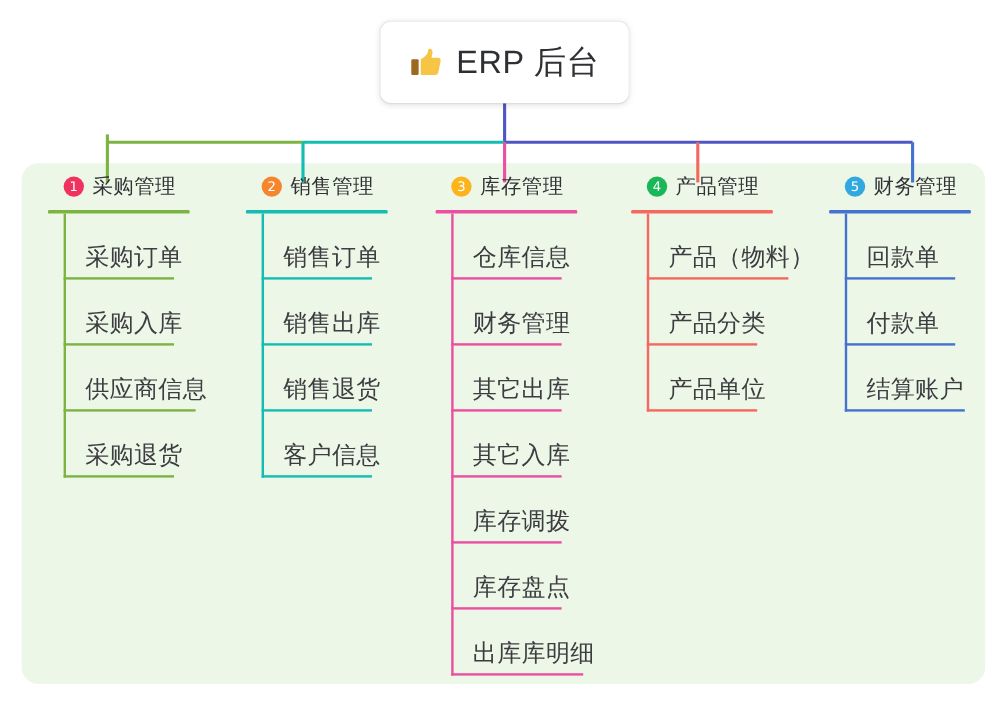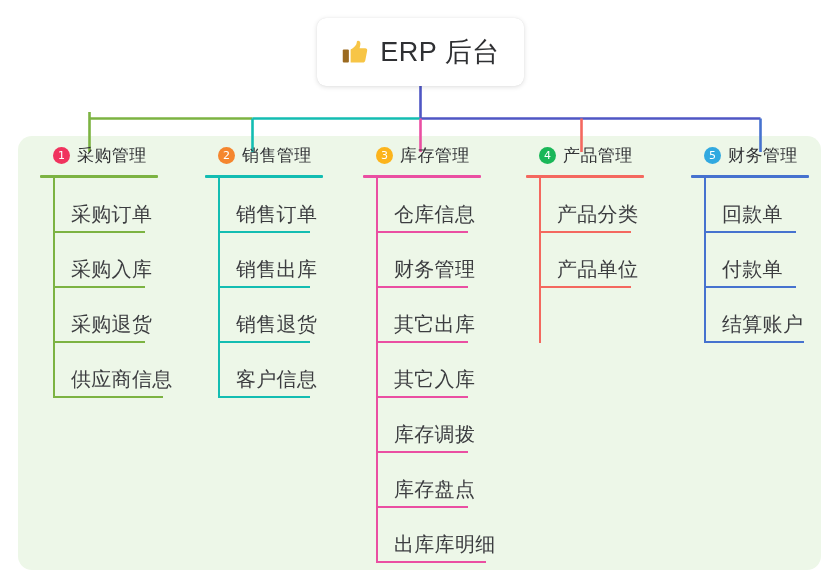--- a/index.html
+++ b/index.html
@@ -202,27 +202,27 @@
           <div class="v-spine" style="background: rgb(124, 179, 66); height: 220px;"></div>
           <div class="item">
             <span class="item-label">采购订单</span>
             <div class="item-rule" style="width: 92px; background: rgb(124, 179, 66);"></div>
           </div>
           <div class="item">
             <span class="item-label">采购入库</span>
             <div class="item-rule" style="width: 92px; background: rgb(124, 179, 66);"></div>
           </div>
           <div class="item">
+            <span class="item-label">供应商信息</span>
+            <div class="item-rule" style="width: 110px; background: rgb(124, 179, 66);"></div>
+          </div>
+          <div class="item">
             <span class="item-label">采购退货</span>
             <div class="item-rule" style="width: 92px; background: rgb(124, 179, 66);"></div>
           </div>
-          <div class="item">
-            <span class="item-label">供应商信息</span>
-            <div class="item-rule" style="width: 110px; background: rgb(124, 179, 66);"></div>
-          </div>
         </div>
       </div>
       <div class="col" style="left: 187px;">
         <div class="col-head">
           <span class="badge" style="background: rgb(245, 134, 46);">2</span>
           <span class="col-title">销售管理</span>
         </div>
         <div class="col-rule" style="width: 118px; background: rgb(19, 189, 178); margin-left: 0px;"></div>
         <div class="items">
           <div class="v-spine" style="background: rgb(19, 189, 178); height: 220px;"></div>
@@ -284,20 +284,24 @@
       </div>
       <div class="col" style="left: 508px;">
         <div class="col-head">
           <span class="badge" style="background: rgb(26, 183, 88);">4</span>
           <span class="col-title">产品管理</span>
         </div>
         <div class="col-rule" style="width: 118px; background: rgb(244, 104, 95); margin-left: 0px;"></div>
         <div class="items">
           <div class="v-spine" style="background: rgb(244, 104, 95); height: 165px;"></div>
           <div class="item">
+            <span class="item-label">产品（物料）</span>
+            <div class="item-rule" style="width: 118px; background: rgb(244, 104, 95);"></div>
+          </div>
+          <div class="item">
             <span class="item-label">产品分类</span>
             <div class="item-rule" style="width: 92px; background: rgb(244, 104, 95);"></div>
           </div>
           <div class="item">
             <span class="item-label">产品单位</span>
             <div class="item-rule" style="width: 92px; background: rgb(244, 104, 95);"></div>
           </div>
         </div>
       </div>
       <div class="col" style="left: 673px;">

